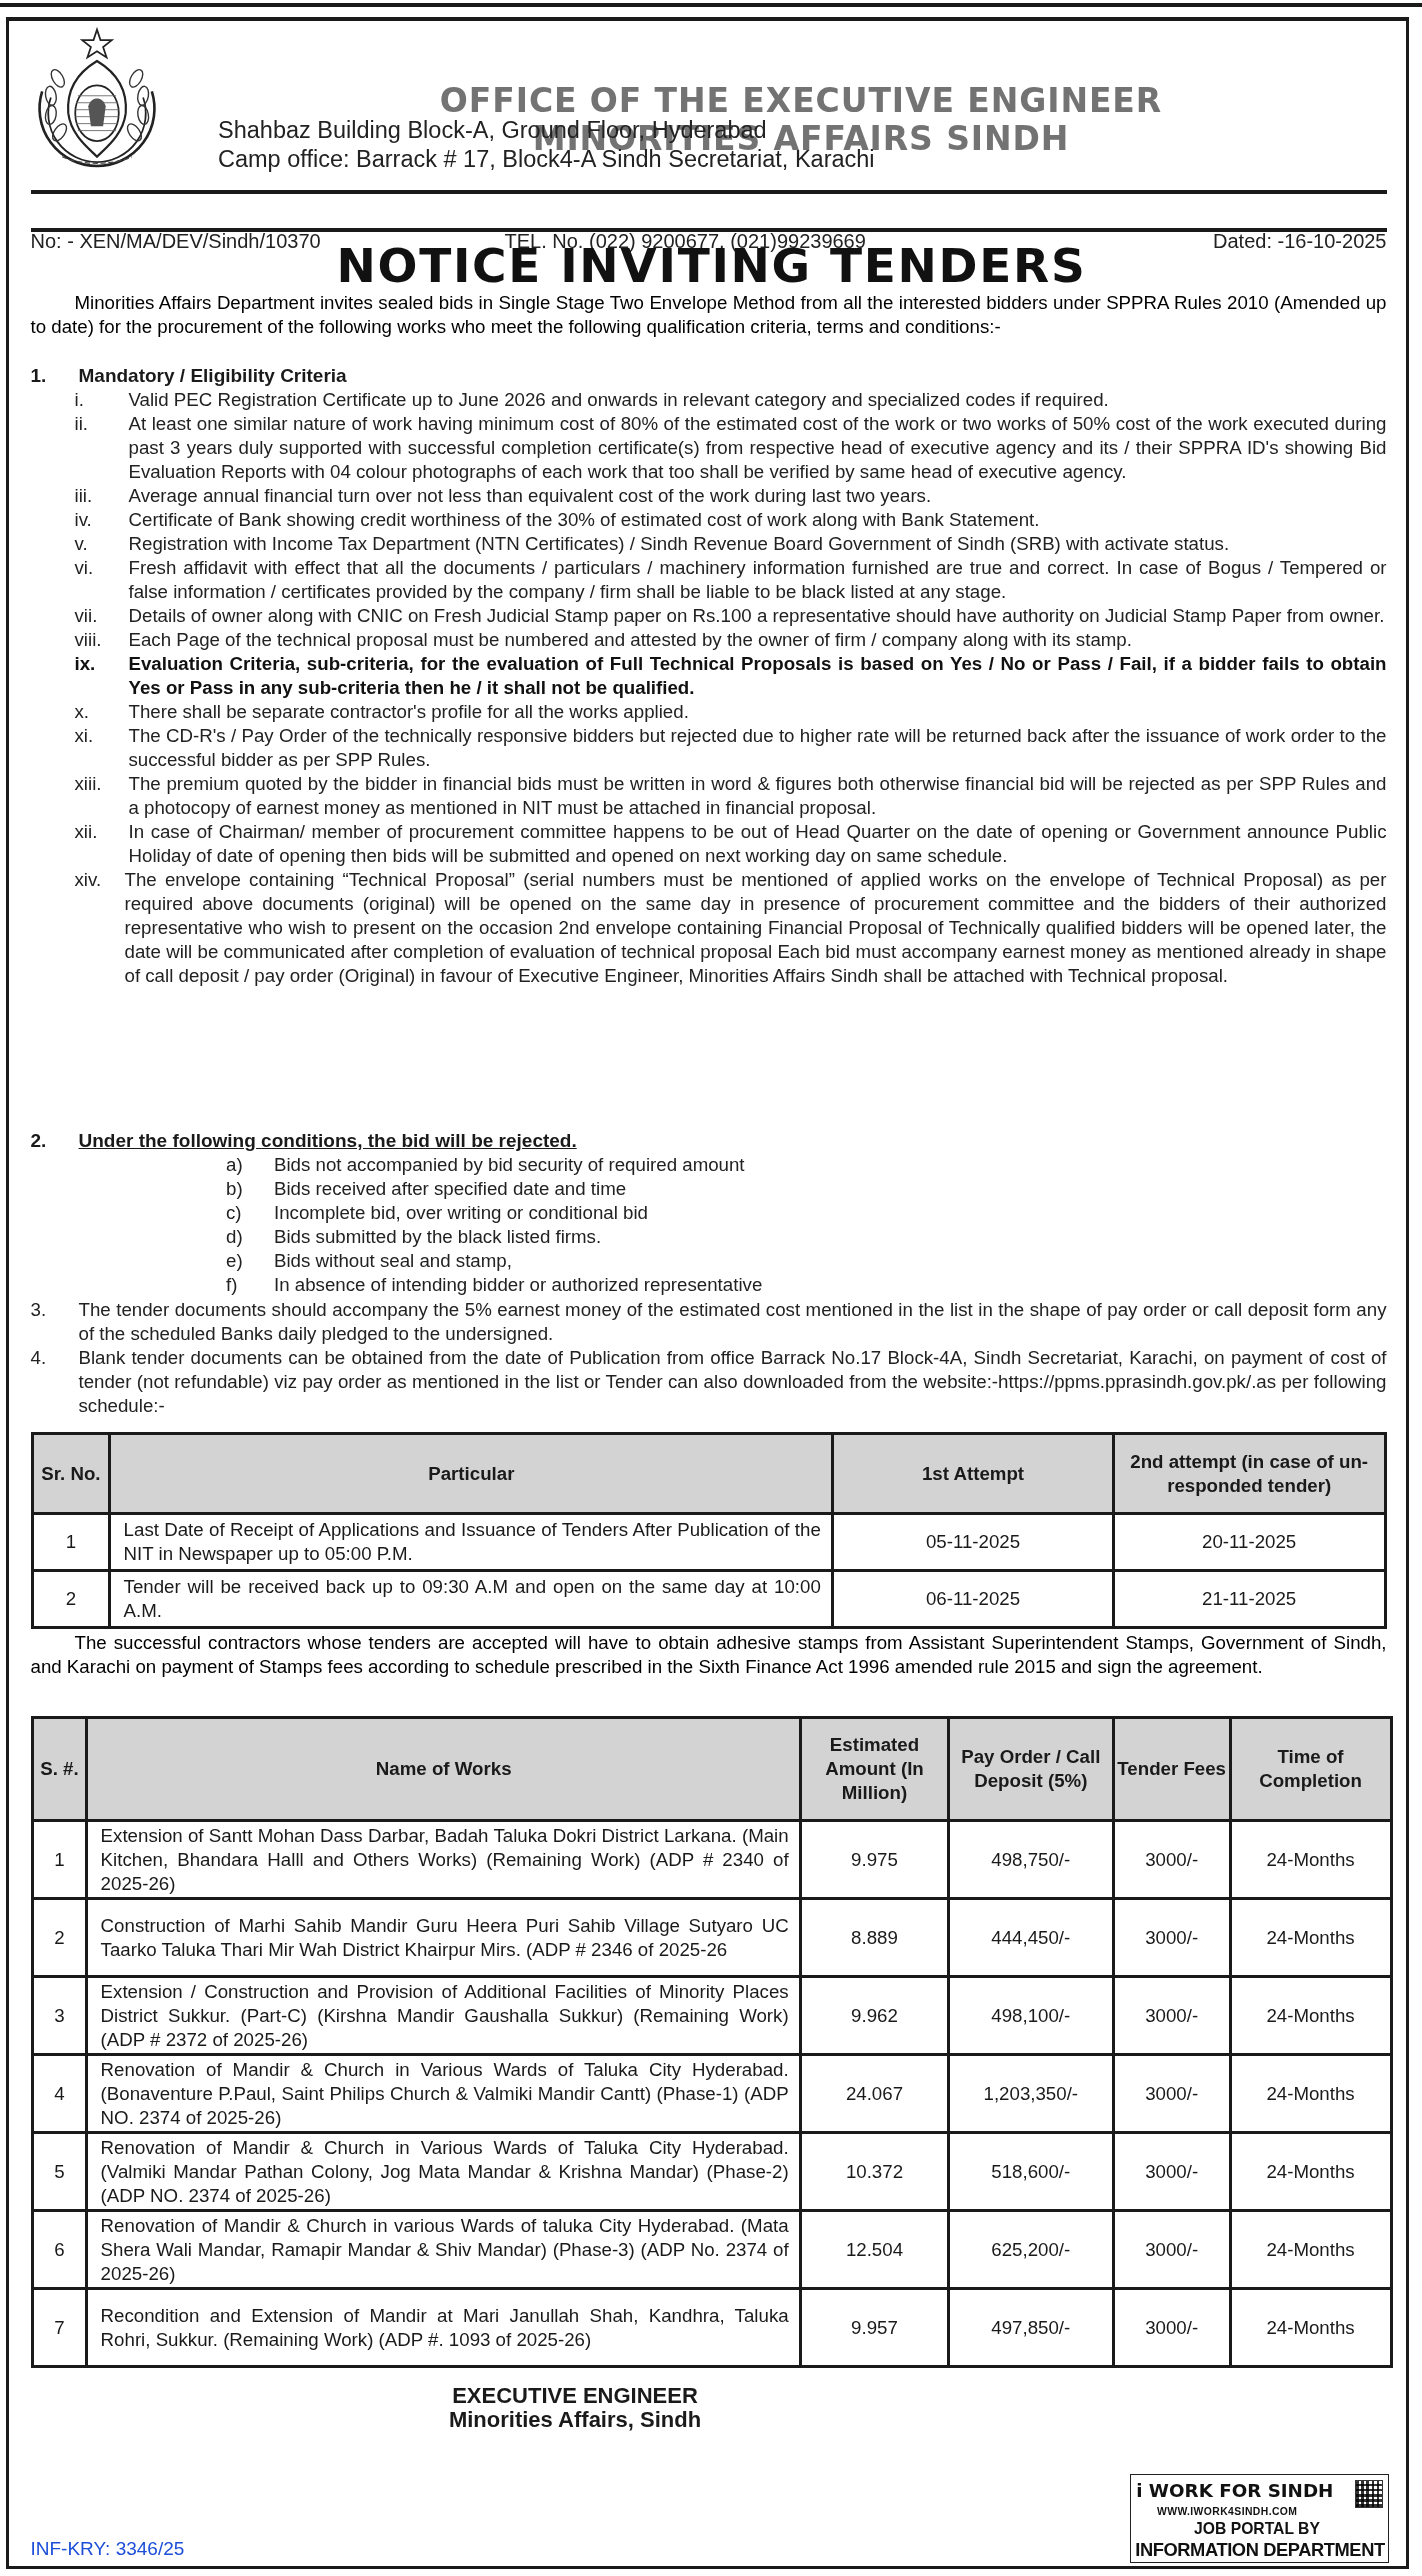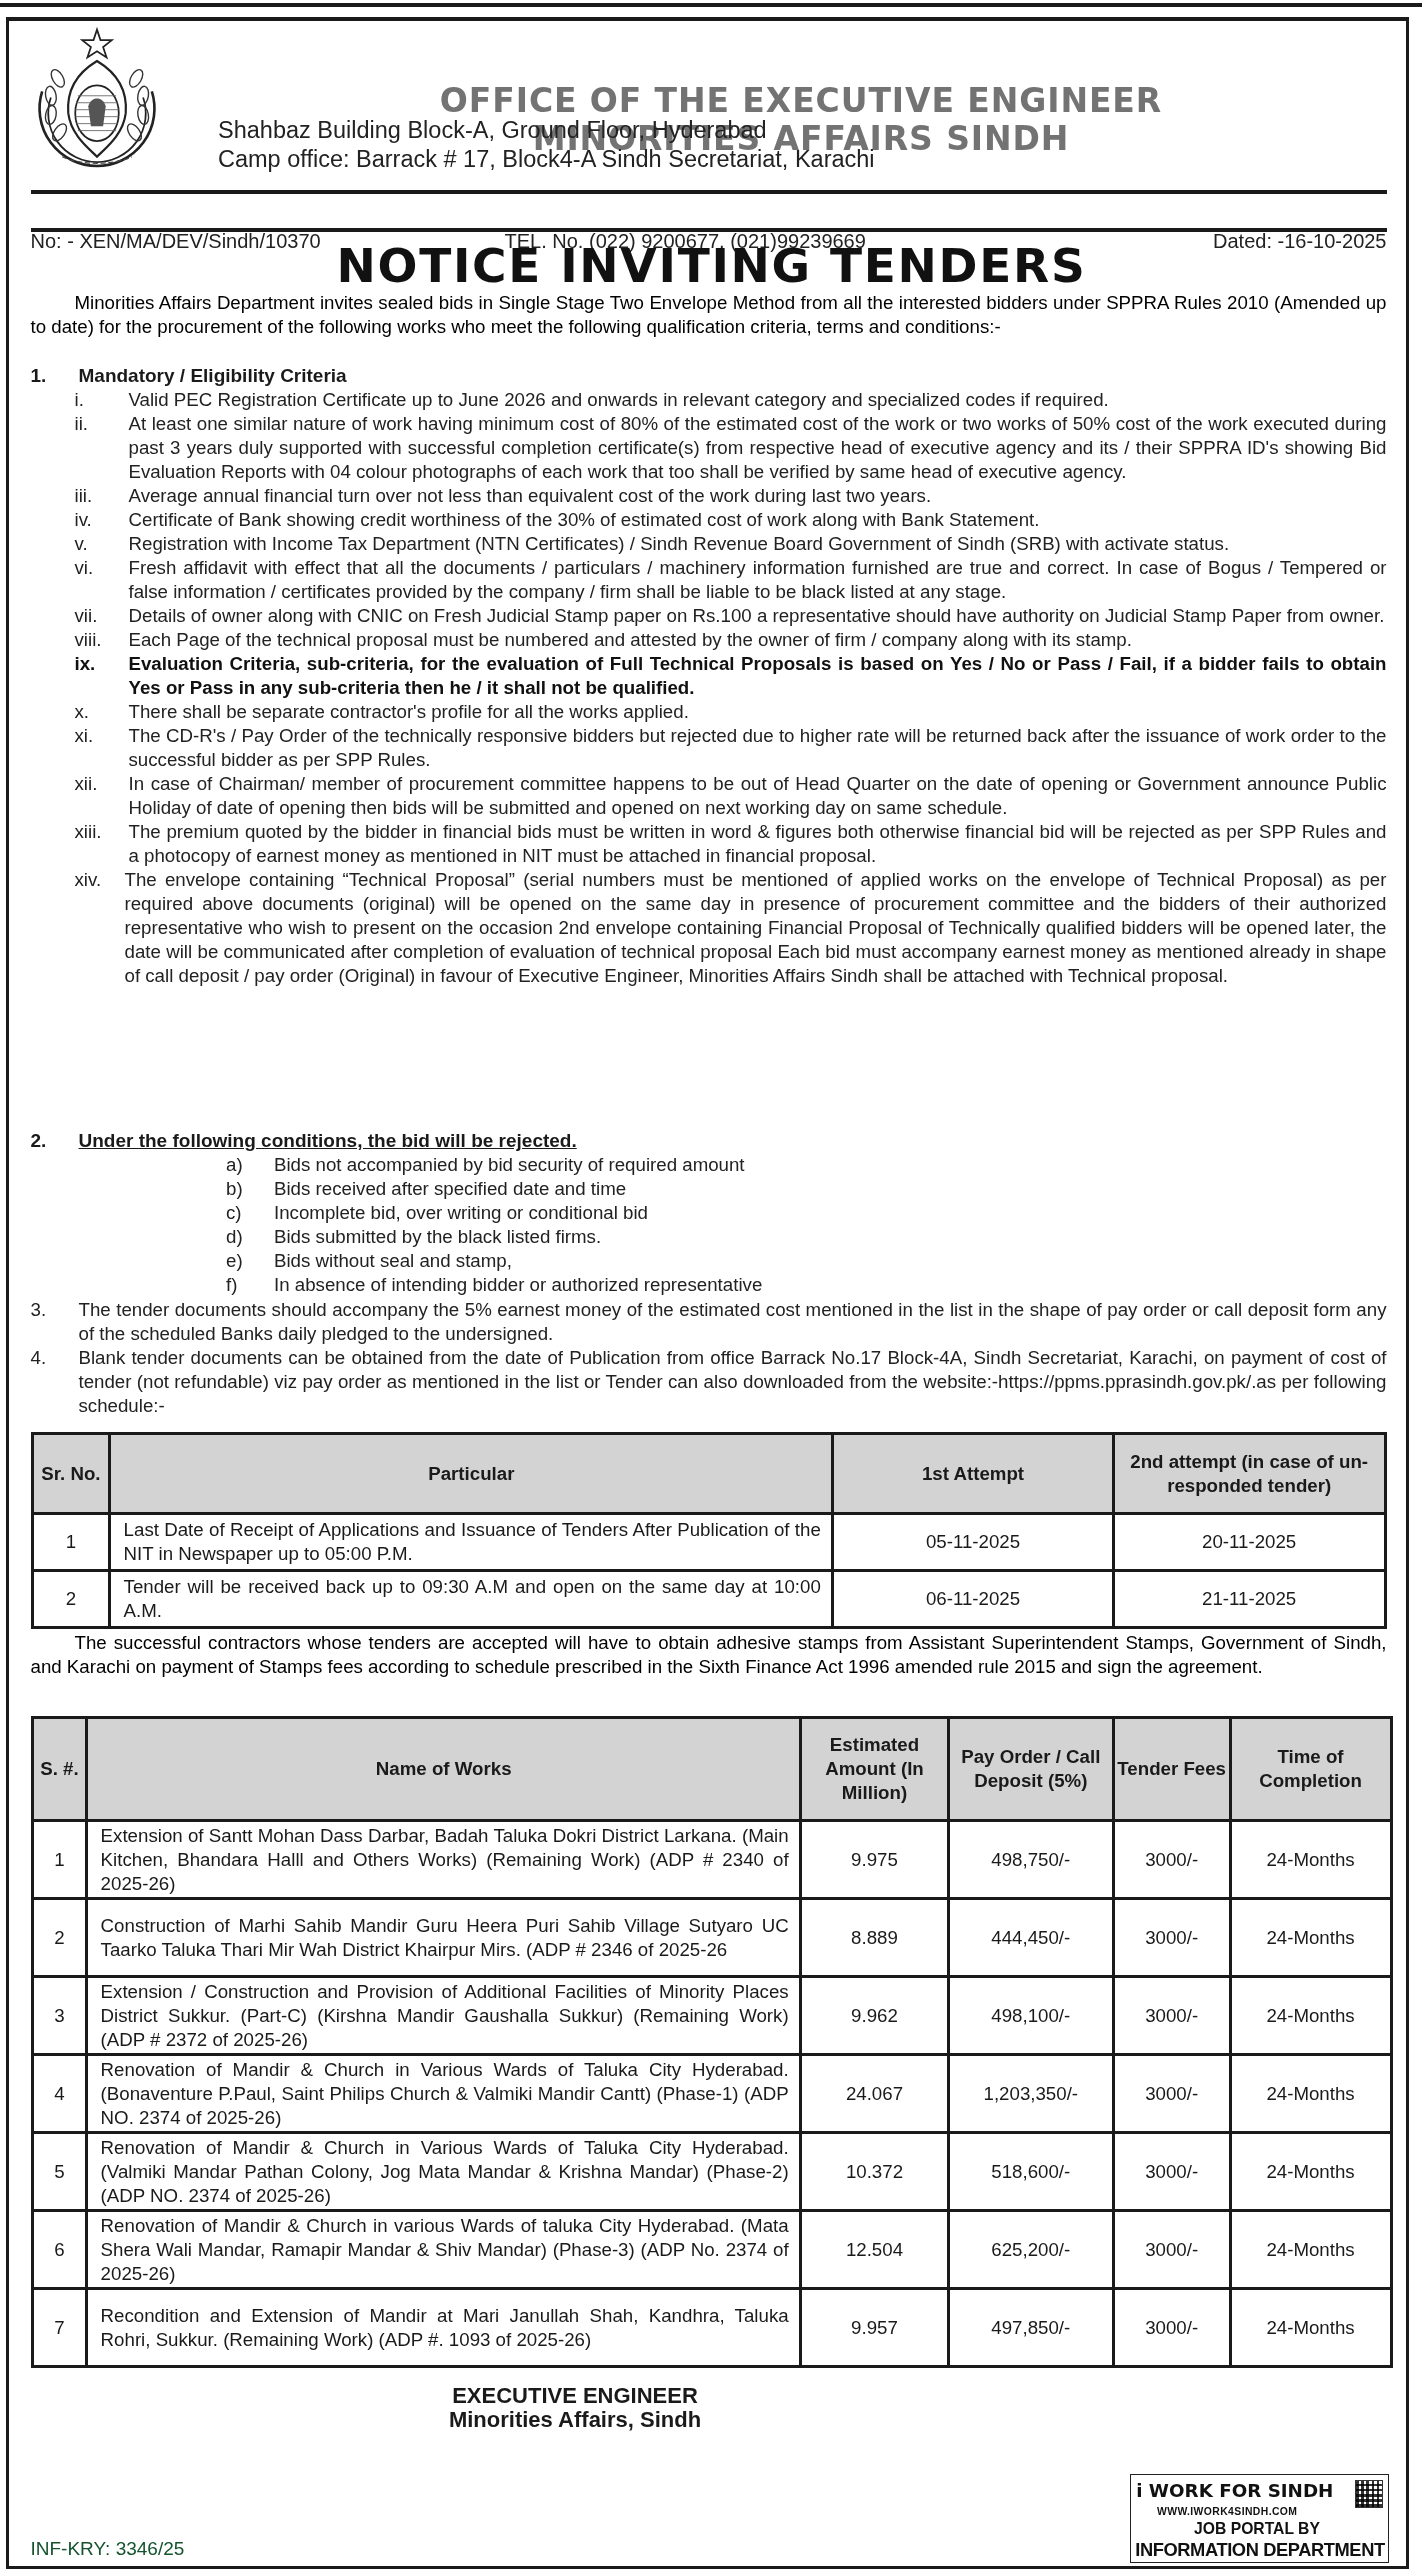--- a/index.html
+++ b/index.html
@@ -104,21 +104,21 @@
   .works td { height: 78px; }
 
   .sign {
     position: absolute; left: 0; width: 1150px; text-align: center;
     font-weight: bold; color: #1a1a1a; font-size: 22px;
   }
   .sign.s1 { top: 2383px; }
   .sign.s2 { top: 2407px; }
 
   .inf {
-    position: absolute; left: 30.5px; top: 2538px; font-size: 19px; color: #14532d;
+    position: absolute; left: 30.5px; top: 2538px; font-size: 19px; color: #1d4ed8;
   }
   .iwork {
     position: absolute; left: 1130px; top: 2474px; width: 259px; height: 89px;
     border: 1.7px solid #222; background: #fff;
   }
   .iwork .t1 {
     position: absolute; left: 5.2px; top: 5.2px; font-family: "DejaVu Sans", sans-serif;
     font-weight: bold; font-size: 18.3px; color: #111; white-space: nowrap;
   }
   .iwork .t2 {
@@ -205,22 +205,22 @@
   <div class="crit"><span class="rn">ii.</span><span>At least one similar nature of work having minimum cost of 80% of the estimated cost of the work or two works of 50% cost of the work executed during past 3 years duly supported with successful completion certificate(s) from respective head of executive agency and its / their SPPRA ID's showing Bid Evaluation Reports with 04 colour photographs of each work that too shall be verified by same head of executive agency.</span></div>
   <div class="crit"><span class="rn">iii.</span><span>Average annual financial turn over not less than equivalent cost of the work during last two years.</span></div>
   <div class="crit"><span class="rn">iv.</span><span>Certificate of Bank showing credit worthiness of the 30% of estimated cost of work along with Bank Statement.</span></div>
   <div class="crit"><span class="rn">v.</span><span>Registration with Income Tax Department (NTN Certificates) / Sindh Revenue Board Government of Sindh (SRB) with activate status.</span></div>
   <div class="crit"><span class="rn">vi.</span><span>Fresh affidavit with effect that all the documents / particulars / machinery information furnished are true and correct. In case of Bogus / Tempered or false information / certificates provided by the company / firm shall be liable to be black listed at any stage.</span></div>
   <div class="crit"><span class="rn">vii.</span><span>Details of owner along with CNIC on Fresh Judicial Stamp paper on Rs.100 a representative should have authority on Judicial Stamp Paper from owner.</span></div>
   <div class="crit"><span class="rn">viii.</span><span>Each Page of the technical proposal must be numbered and attested by the owner of firm / company along with its stamp.</span></div>
   <div class="crit bold"><span class="rn">ix.</span><span>Evaluation Criteria, sub-criteria, for the evaluation of Full Technical Proposals is based on Yes / No or Pass / Fail, if a bidder fails to obtain Yes or Pass in any sub-criteria then he / it shall not be qualified.</span></div>
   <div class="crit"><span class="rn">x.</span><span>There shall be separate contractor's profile for all the works applied.</span></div>
   <div class="crit"><span class="rn">xi.</span><span>The CD-R's / Pay Order of the technically responsive bidders but rejected due to higher rate will be returned back after the issuance of work order to the successful bidder as per SPP Rules.</span></div>
+  <div class="crit"><span class="rn">xiii.</span><span>The premium quoted by the bidder in financial bids must be written in word &amp; figures both otherwise financial bid will be rejected as per SPP Rules and a photocopy of earnest money as mentioned in NIT must be attached in financial proposal.</span></div>
   <div class="crit"><span class="rn">xii.</span><span>In case of Chairman/ member of procurement committee happens to be out of Head Quarter on the date of opening or Government announce Public Holiday of date of opening then bids will be submitted and opened on next working day on same schedule.</span></div>
-  <div class="crit"><span class="rn">xiii.</span><span>The premium quoted by the bidder in financial bids must be written in word &amp; figures both otherwise financial bid will be rejected as per SPP Rules and a photocopy of earnest money as mentioned in NIT must be attached in financial proposal.</span></div>
   <div class="crit" style="padding-left:94px;"><span class="rn">xiv.</span><span>The envelope containing “Technical Proposal” (serial numbers must be mentioned of applied works on the envelope of Technical Proposal) as per required above documents (original) will be opened on the same day in presence of procurement committee and the bidders of their authorized representative who wish to present on the occasion 2nd envelope containing Financial Proposal of Technically qualified bidders will be opened later, the date will be communicated after completion of evaluation of technical proposal Each bid must accompany earnest money as mentioned already in shape of call deposit / pay order (Original) in favour of Executive Engineer, Minorities Affairs Sindh shall be attached with Technical proposal.</span></div>
 </div>
 
 <div class="sec-head underline" style="top:1130px;">
   <span class="num">2.</span>
   <span class="lbl">Under the following conditions, the bid will be rejected.</span>
 </div>
 <div class="rej-list" style="top:1153px;">
   <div class="rej">
       <span class="rl">a)</span>

